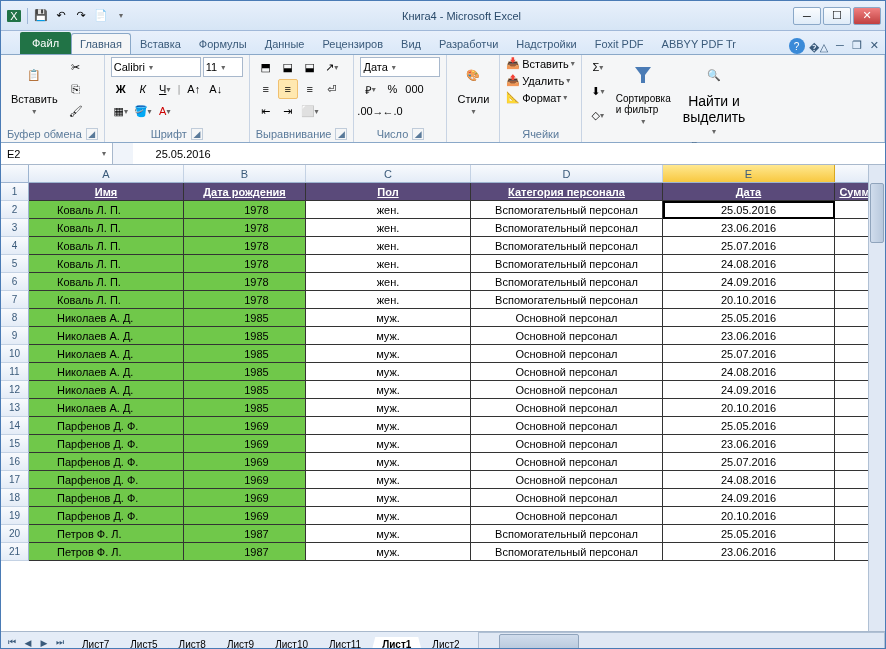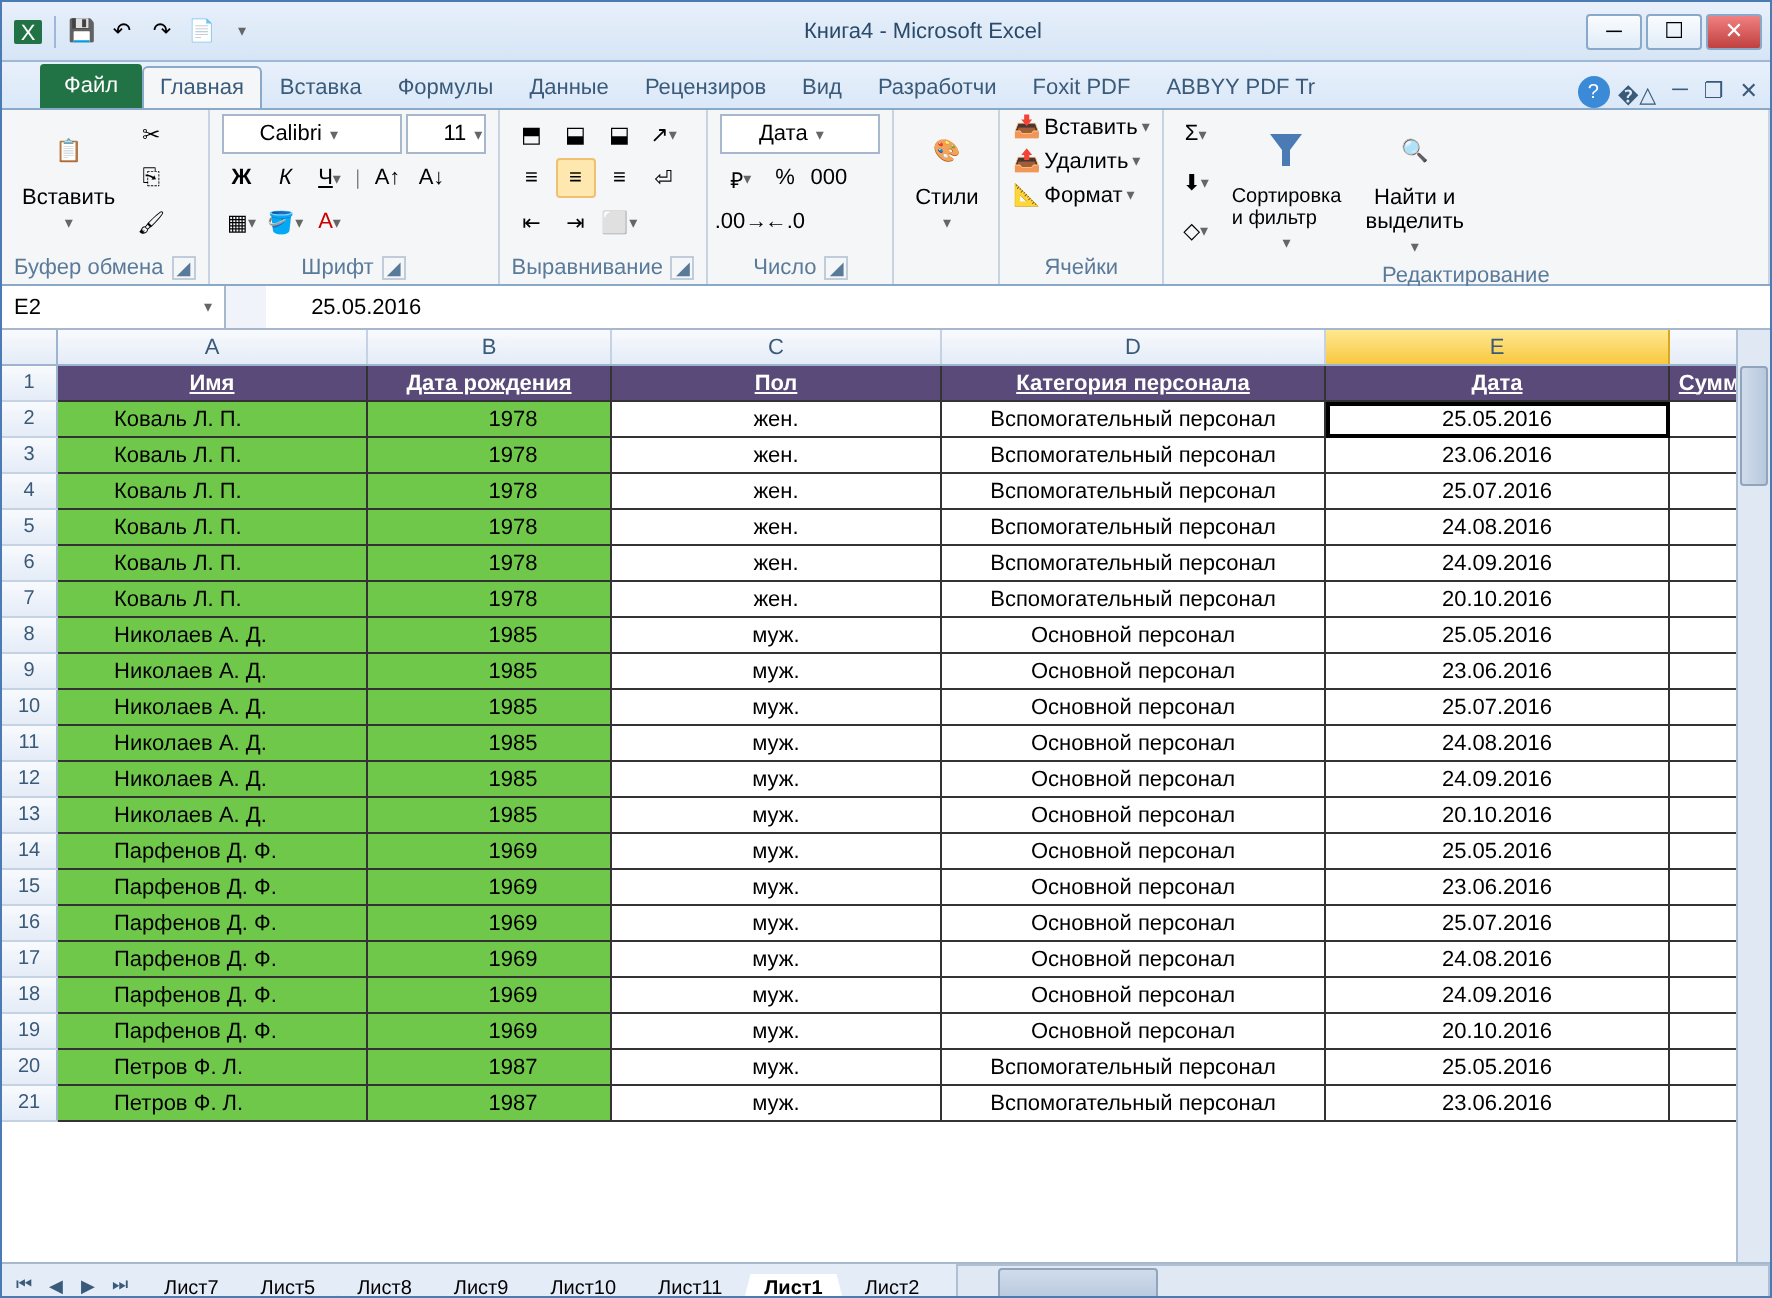--- a/index.html
+++ b/index.html
@@ -26,21 +26,21 @@
 
 .ribbon { height: 88px; background: #f5f6f7; border-bottom: 1px solid #8aa8c8; display: flex; }
 .group { border-right: 1px solid #c8d4e4; padding: 2px 6px; display: flex; flex-direction: column; justify-content: space-between; }
 .group-label { text-align: center; color: #5a7a9a; font-size: 10px; padding-top: 2px; display: flex; align-items: center; justify-content: center; gap: 4px; }
 .group-body { flex: 1; display: flex; gap: 4px; align-items: flex-start; }
 .big-btn { display: flex; flex-direction: column; align-items: center; justify-content: center; padding: 2px 4px; cursor: pointer; gap: 2px; }
 .big-btn .ic { width: 32px; height: 32px; display: flex; align-items: center; justify-content: center; }
 .small-col { display: flex; flex-direction: column; gap: 2px; }
 .small-row { display: flex; gap: 2px; align-items: center; }
 .ctrl-btn { width: 20px; height: 20px; border: 1px solid transparent; display: inline-flex; align-items: center; justify-content: center; cursor: pointer; border-radius: 2px; }
-.combo { height: 20px; border: 1px solid #a8b8cc; background: #fff; display: flex; align-items: center; padding: 0 18px; gap: 4px; }
+.combo { height: 20px; border: 1px solid #a8b8cc; background: #fff; display: flex; align-items: center; padding: 0 2px; gap: 4px; }
 .dd { font-size: 8px; color: #666; }
 .launcher { font-size: 9px; color: #5a7a9a; cursor: pointer; border: 1px solid #c0ccda; width: 12px; height: 12px; display: inline-flex; align-items: center; justify-content: center; }
 
 
 .formula-bar { height: 22px; border-bottom: 1px solid #a8b8cc; display: flex; align-items: stretch; background: #f0f4fa; }
 .name-box { width: 112px; border-right: 1px solid #a8b8cc; background: #fff; display: flex; align-items: center; padding: 0 6px; justify-content: space-between; }
 .fx-area { display: flex; align-items: center; gap: 8px; padding: 0 6px; flex: 1; background: #fff; margin-left: 20px; }
 .fx-label { font-style: italic; color: #666; margin-top: 40px; }
 
 
@@ -104,20 +104,21 @@
 <div class="ribbon-tabs">
   <div class="file-tab">Файл</div>
   <div id="tabs-host" style="display: flex;">
       <div class="tab active">Главная</div>
       <div class="tab">Вставка</div>
       <div class="tab">Формулы</div>
       <div class="tab">Данные</div>
       <div class="tab">Рецензиров</div>
       <div class="tab">Вид</div>
       <div class="tab">Разработчи</div>
+      <div class="tab">Надстройки</div>
       <div class="tab">Foxit PDF</div>
       <div class="tab">ABBYY PDF Tr</div>
     </div>
   <span class="help-icon">?</span>
   <div class="mini-win">
     <span>�△</span>
     <span>─</span>
     <span>❐</span>
     <span>✕</span>
   </div>
@@ -275,21 +276,21 @@
             <svg width="24" height="24">
               <path d="M4 4 L20 4 L14 12 L14 20 L10 20 L10 12 Z" fill="#4a7bb5"></path>
             </svg>
           </span>
         <span style="white-space:pre;font-size:10px">Сортировка
 и фильтр</span>
           <span class="dd">▾</span>
       </div>
       <div class="big-btn">
         <span class="ic">🔍</span>
-        <span style="white-space:pre;text-align:center;font-size:11px">Найти и
+        <span style="white-space:pre;text-align:center;font-size:14px">Найти и
 выделить</span>
           <span class="dd">▾</span>
       </div>
     </div>
     <div class="group-label">
         <span>Редактирование</span>
       </div>
   </div>
 </div>
 

